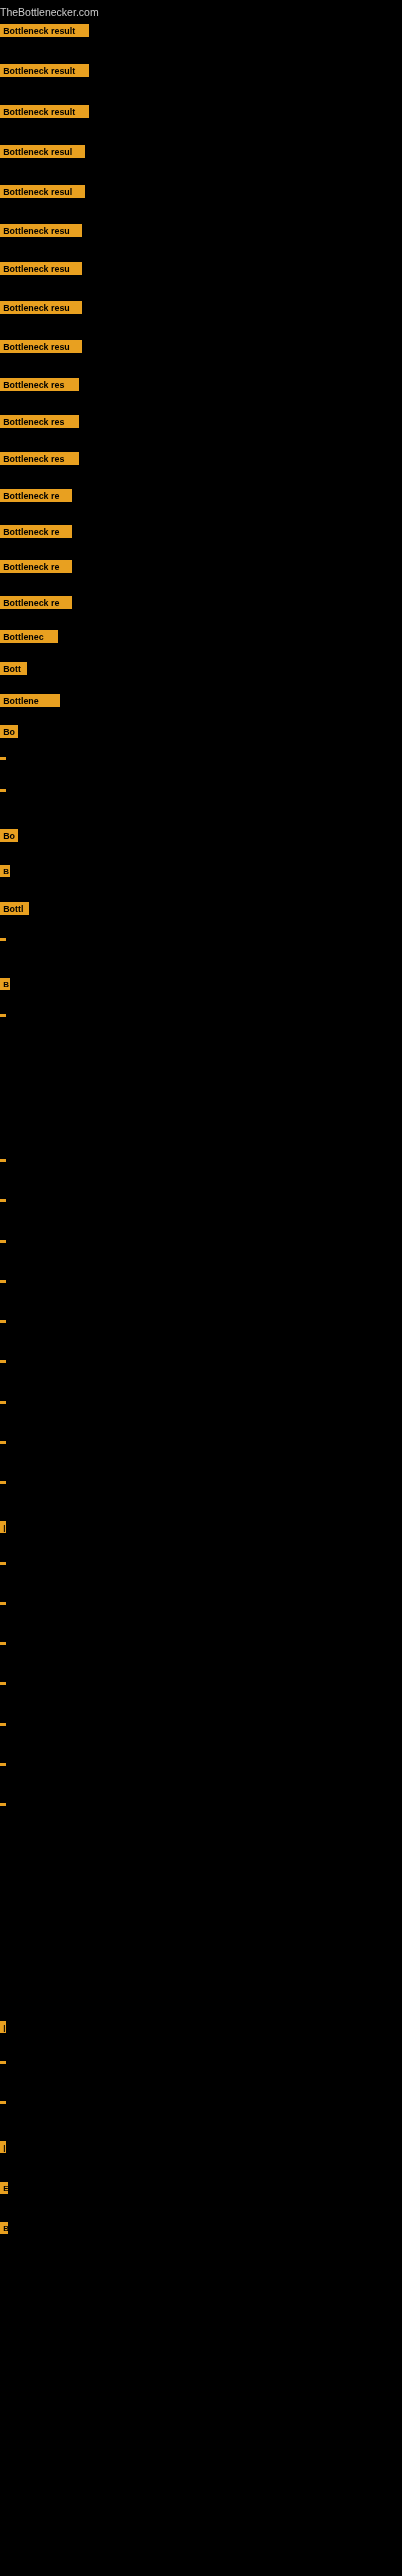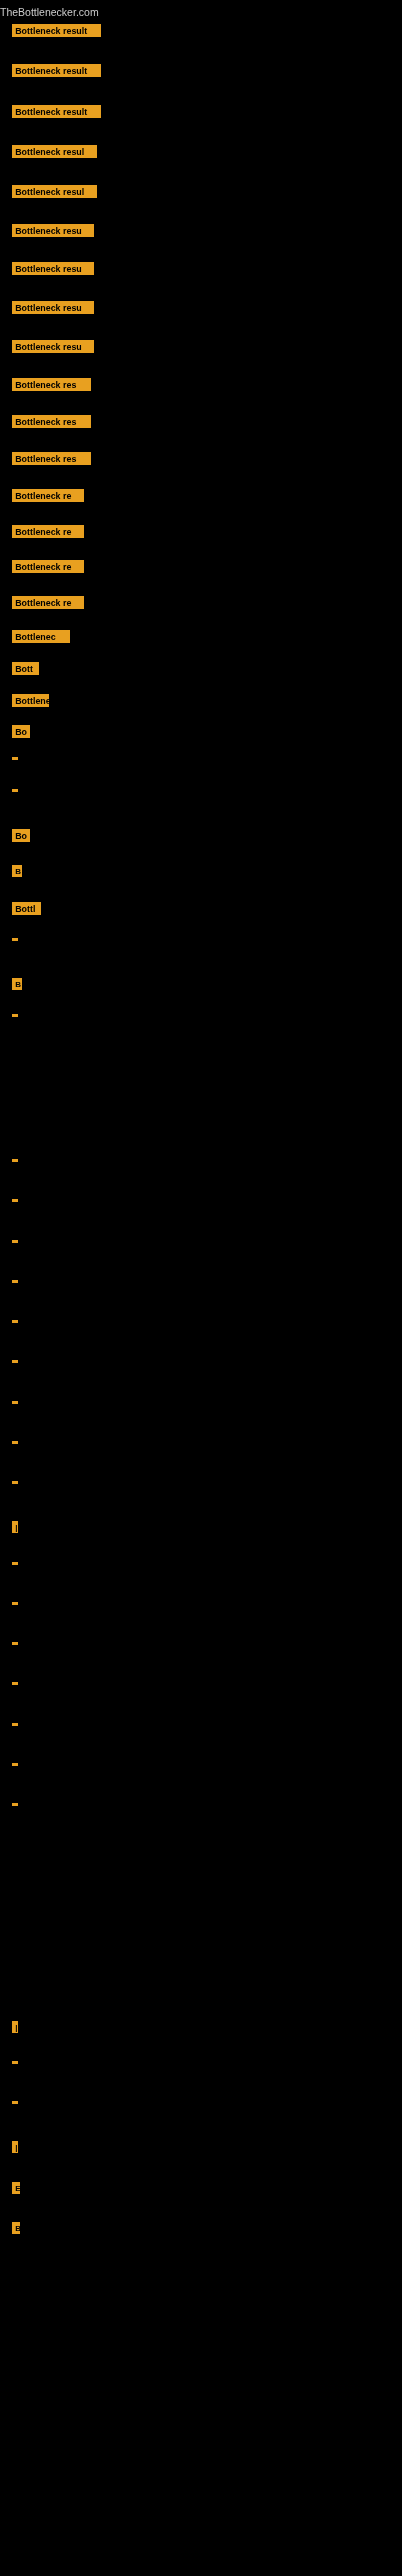--- a/index.html
+++ b/index.html
@@ -19,21 +19,21 @@
       top: 6.4px;
       left: 0;
       right: 0;
       text-align: left;
       color: #cccccc;
       font-size: 10.5px;
       font-weight: normal;
     }
     .bottleneck-badge {
       position: absolute;
-      left: 12px;
+      left: 0;
       background-color: #e8a020;
       color: #000000;
       font-size: 8.9px;
       font-weight: bold;
       padding: 1.6px 3.2px;
       white-space: nowrap;
       overflow: hidden;
     }
   </style>
 </head>
@@ -53,21 +53,21 @@
     <div class="bottleneck-badge" style="top: 340px; width: 82px; font-size: 8.9px;">Bottleneck resu</div>
     <div class="bottleneck-badge" style="top: 378px; width: 79px; font-size: 8.9px;">Bottleneck res</div>
     <div class="bottleneck-badge" style="top: 415px; width: 79px; font-size: 8.9px;">Bottleneck res</div>
     <div class="bottleneck-badge" style="top: 452px; width: 79px; font-size: 8.9px;">Bottleneck res</div>
     <div class="bottleneck-badge" style="top: 489px; width: 72px; font-size: 8.9px;">Bottleneck re</div>
     <div class="bottleneck-badge" style="top: 525px; width: 72px; font-size: 8.9px;">Bottleneck re</div>
     <div class="bottleneck-badge" style="top: 560px; width: 72px; font-size: 8.9px;">Bottleneck re</div>
     <div class="bottleneck-badge" style="top: 596px; width: 72px; font-size: 8.9px;">Bottleneck re</div>
     <div class="bottleneck-badge" style="top: 630px; width: 58px; font-size: 8.9px;">Bottlenec</div>
     <div class="bottleneck-badge" style="top: 662px; width: 27px; font-size: 8.9px;">Bott</div>
-    <div class="bottleneck-badge" style="top: 694px; width: 37px; font-size: 8.9px;">Bottlene</div>
+    <div class="bottleneck-badge" style="top: 694px; width: 60px; font-size: 8.9px;">Bottlene</div>
     <div class="bottleneck-badge" style="top: 725px; width: 17.7px; font-size: 8.9px;">Bo</div>
     <div class="bottleneck-badge" style="top: 757px; width: 3.2px; font-size: 8px;"></div>
     <div class="bottleneck-badge" style="top: 789px; width: 3.2px; font-size: 8px;"></div>
     <div class="bottleneck-badge" style="top: 829px; width: 17.7px; font-size: 8.9px;">Bo</div>
     <div class="bottleneck-badge" style="top: 865px; width: 9.7px; font-size: 8px;">B</div>
     <div class="bottleneck-badge" style="top: 902px; width: 29px; font-size: 8.9px;">Bottl</div>
     <div class="bottleneck-badge" style="top: 938px; width: 3.2px; font-size: 8px;"></div>
     <div class="bottleneck-badge" style="top: 978px; width: 9.7px; font-size: 8px;">B</div>
     <div class="bottleneck-badge" style="top: 1014px; width: 3.2px; font-size: 8px;"></div>
     <div class="bottleneck-badge" style="top: 1159px; width: 3.2px; font-size: 8px;"></div>

